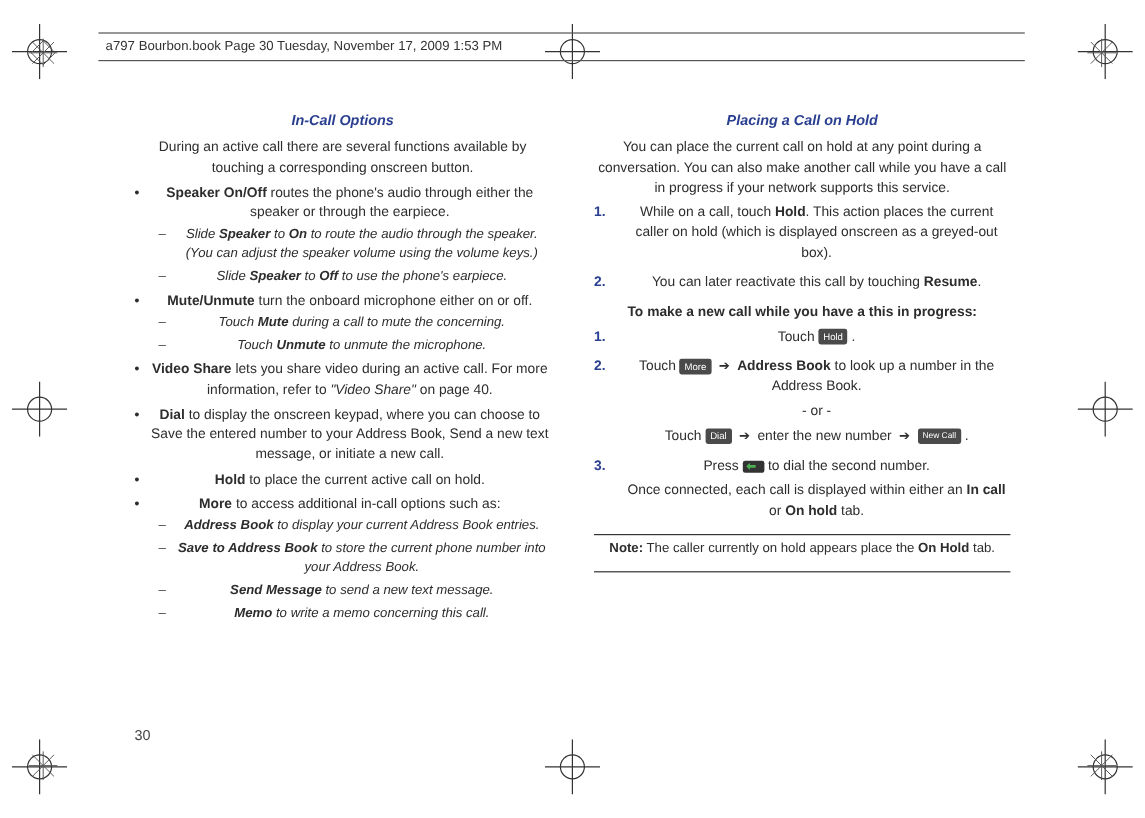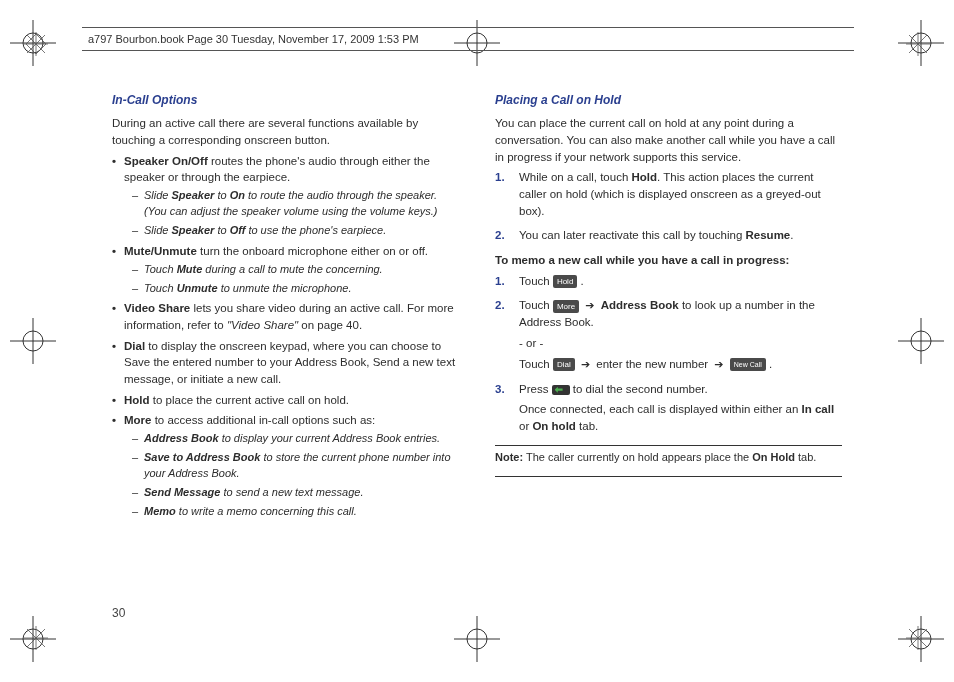--- a/index.html
+++ b/index.html
@@ -22,21 +22,21 @@
   .corner-burst.tr2{right:24px;top:32px;}
   .corner-burst.bl2{left:24px;bottom:32px;}
   .corner-burst.br2{right:24px;bottom:32px;}
   
   .hdr{position:absolute;left:82px;right:100px;top:27px;height:22px;
     border-top:1px solid #555;border-bottom:1px solid #555;
     font-size:11px;line-height:22px;color:#333;padding:0 6px;}
   
   .cols{position:absolute;left:112px;right:112px;top:92px;bottom:80px;
     display:flex;gap:36px;}
-  .col{flex:1 1 0;font-size:11.5px;line-height:1.45;color:#2d2d2d;}
+  .col{flex:1 1 0;font-size:11.5px;line-height:1.45;color:#2d2d2d;text-align:center;}
   .sect-title{color:#2a3f8f;font-weight:bold;font-style:italic;
     font-size:12px;margin:0 0 6px 0;}
   p{margin:0 0 4px 0;}
   ul.b1{list-style:none;margin:0;padding:0;}
   ul.b1>li{position:relative;padding-left:12px;margin:0 0 4px 0;}
   ul.b1>li::before{content:"•";position:absolute;left:0;top:0;font-weight:bold;}
   ul.d1{list-style:none;margin:2px 0 2px 0;padding:0;}
   ul.d1>li{position:relative;padding-left:20px;margin:0 0 3px 0;font-size:11px;font-style:italic;}
   ul.d1>li::before{content:"–";position:absolute;left:8px;top:0;}
   ol.n1{list-style:none;margin:0;padding:0;counter-reset:step;}
@@ -181,21 +181,21 @@
     </ul>
   </div>
 
   <div class="col">
     <p class="sect-title">Placing a Call on Hold</p>
     <p>You can place the current call on hold at any point during a conversation. You can also make another call while you have a call in progress if your network supports this service.</p>
     <ol class="n1">
       <li><span>While on a call, touch </span><b>Hold</b><span>. This action places the current caller on hold (which is displayed onscreen as a greyed-out box).</span></li>
       <li><span>You can later reactivate this call by touching </span><b>Resume</b><span>.</span></li>
     </ol>
-    <p><b>To memo a new call while you have a call in progress:</b></p>
+    <p><b>To make a new call while you have a this in progress:</b></p>
     <ol class="n1">
       <li>
         <span>Touch </span><span class="kb">Hold</span><span> .</span>
       </li>
       <li>
         <span>Touch </span><span class="kb">More</span> <span class="arrow"></span> <b>Address Book</b><span> to look up a number in the Address Book.</span>
         <p class="subp">- or -</p>
         <p class="subp">
           <span>Touch </span><span class="kb">Dial</span> <span class="arrow"></span><span> enter the new number </span><span class="arrow"></span> <span class="kb kbs">New Call</span><span> .</span>
         </p>

